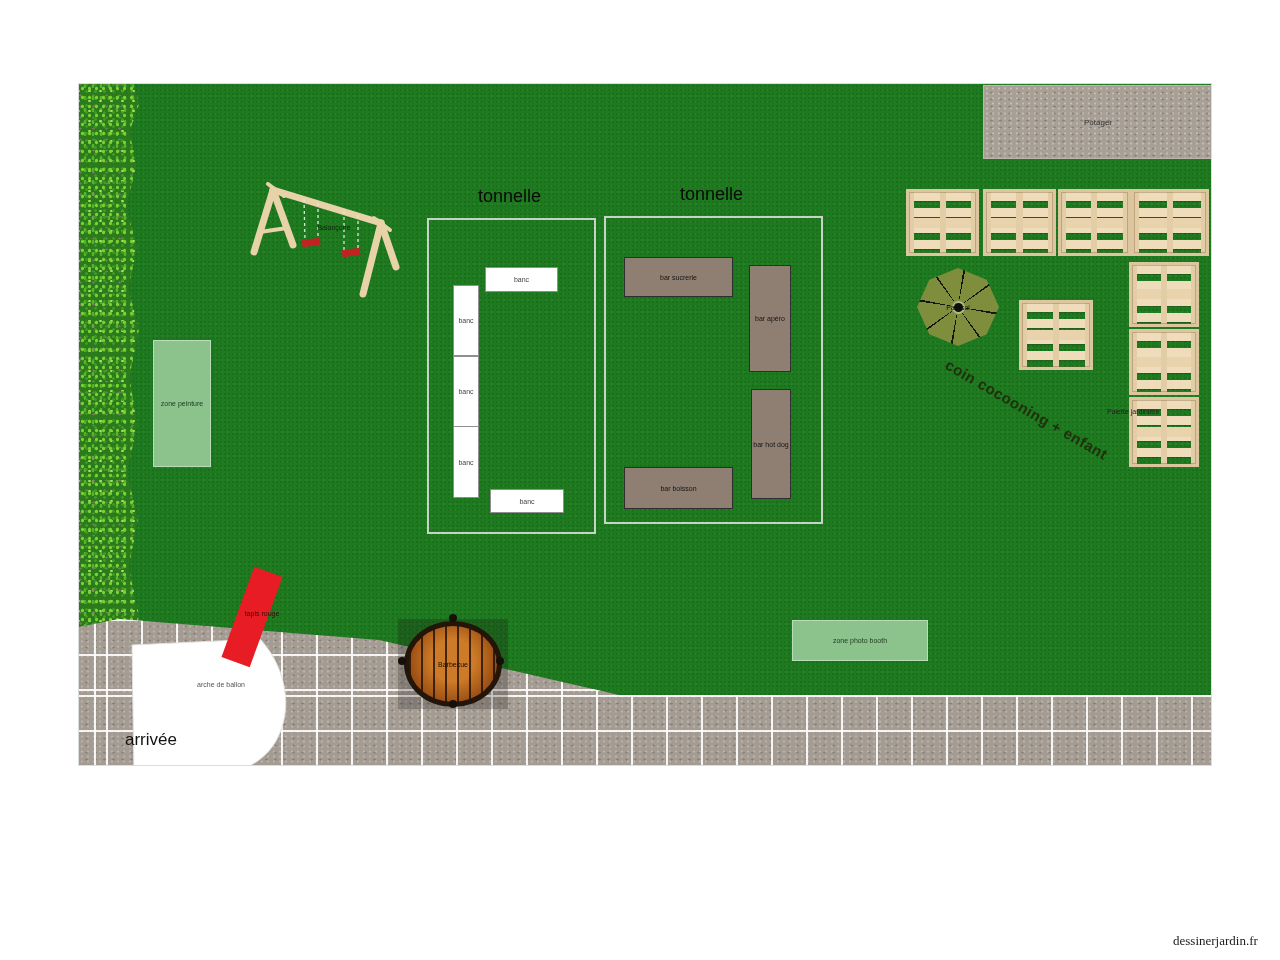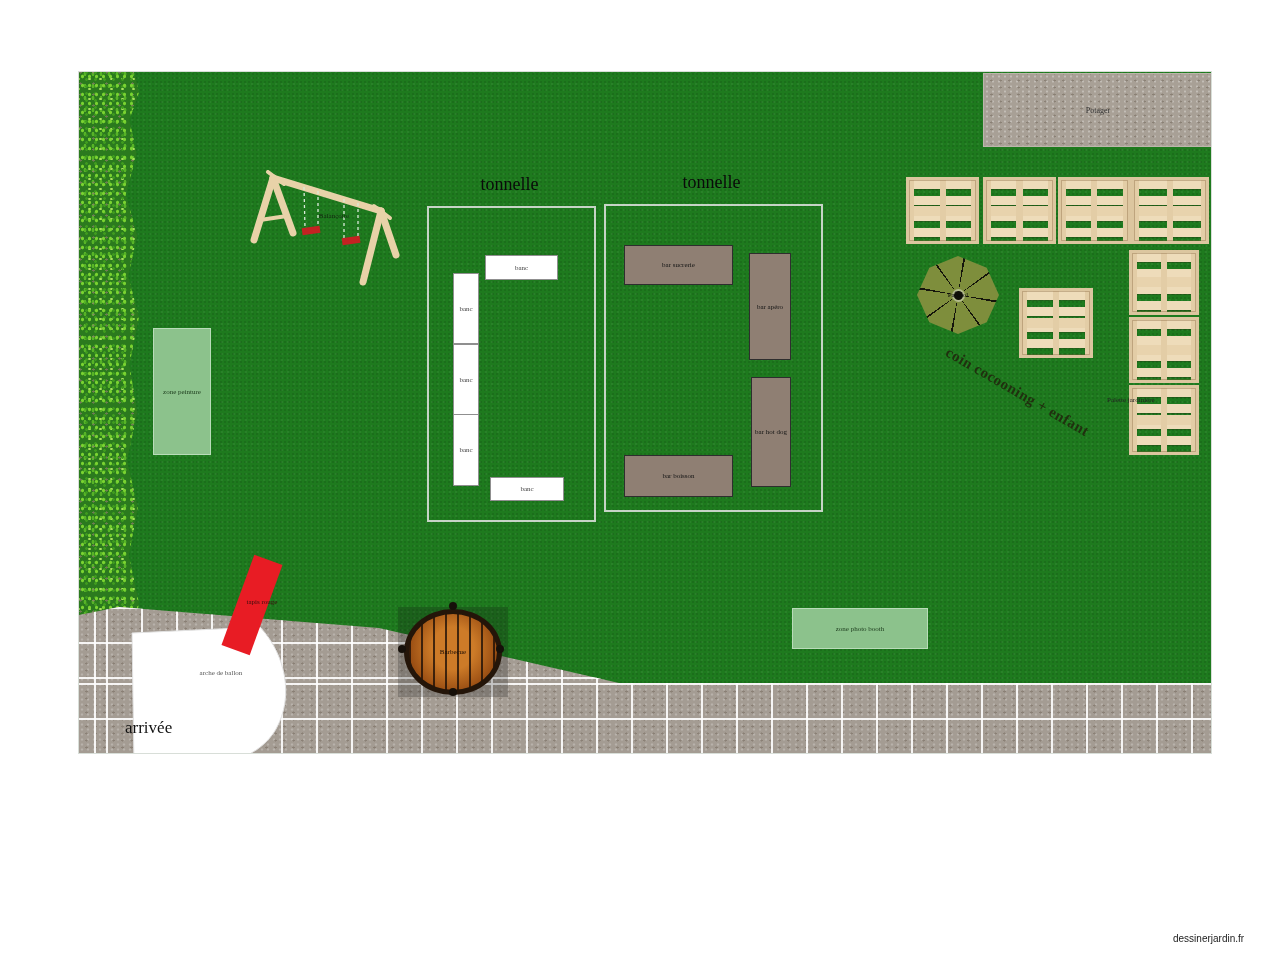--- a/index.html
+++ b/index.html
@@ -1,24 +1,24 @@
 <!DOCTYPE html>
 <html><head>
 <meta charset="utf-8">
 <style>
   html,body{margin:0;padding:0;background:#ffffff;width:1280px;height:960px;
     font-family:"Liberation Sans",sans-serif;position:relative;overflow:hidden;}
 
   
-  .canvas{position:absolute;left:78px;top:71px;width:1132px;height:681px;
+  .canvas{position:absolute;left:78px;top:83px;width:1132px;height:681px;
     background-color:#1e7a1e;
     background-image:radial-gradient(rgba(0,0,0,.10) 1px,transparent 1.5px),
                      radial-gradient(rgba(255,255,255,.05) 1px,transparent 1.5px);
     background-size:4px 4px,6px 6px;background-position:0 0,2px 3px;
-    overflow:hidden;border:1px solid #d8ded8;font-family:Liberation Serif, serif;}
+    overflow:hidden;border:1px solid #d8ded8;}
 
   
   .ivy{position:absolute;left:0;top:0;width:60px;height:681px;
     background-color:#2b7a1e;
     background-image:
       radial-gradient(#7ad331 1.1px,transparent 1.7px),
       radial-gradient(#3f9c1e 1.3px,transparent 1.8px),
       radial-gradient(#a6e15c 1px,transparent 1.5px),
       radial-gradient(rgba(150,125,115,.65) 1px,transparent 1.5px),
       radial-gradient(#57b427 1.2px,transparent 1.7px);
@@ -109,21 +109,21 @@
 
   
   .cocooning{position:absolute;left:872px;top:272px;font-size:15px;font-weight:600;
     color:#20300f;transform:rotate(30deg);transform-origin:left top;letter-spacing:.5px;white-space:nowrap;}
   .palette-label{position:absolute;left:1028px;top:324px;width:92px;font-size:7px;color:#222;}
   .swing-label{position:absolute;left:222px;top:140px;width:66px;font-size:7px;color:#11230e;text-align:center;}
   .arrivee{position:absolute;left:46px;top:646px;font-size:17px;color:#121212;}
 
   .swing-svg{position:absolute;left:167px;top:98px;width:160px;height:120px;}
 
-  .watermark{position:absolute;left:1173px;top:933px;font-size:10px;color:#1b1b1b;}
+  .watermark{position:absolute;left:1173px;top:933px;font-size:13px;color:#1b1b1b;font-family:Liberation Serif, serif;}
 </style>
 </head>
 <body>
 
 <div class="canvas">
 
   <div class="ivy"></div>
 
   <div class="path"></div>
 

